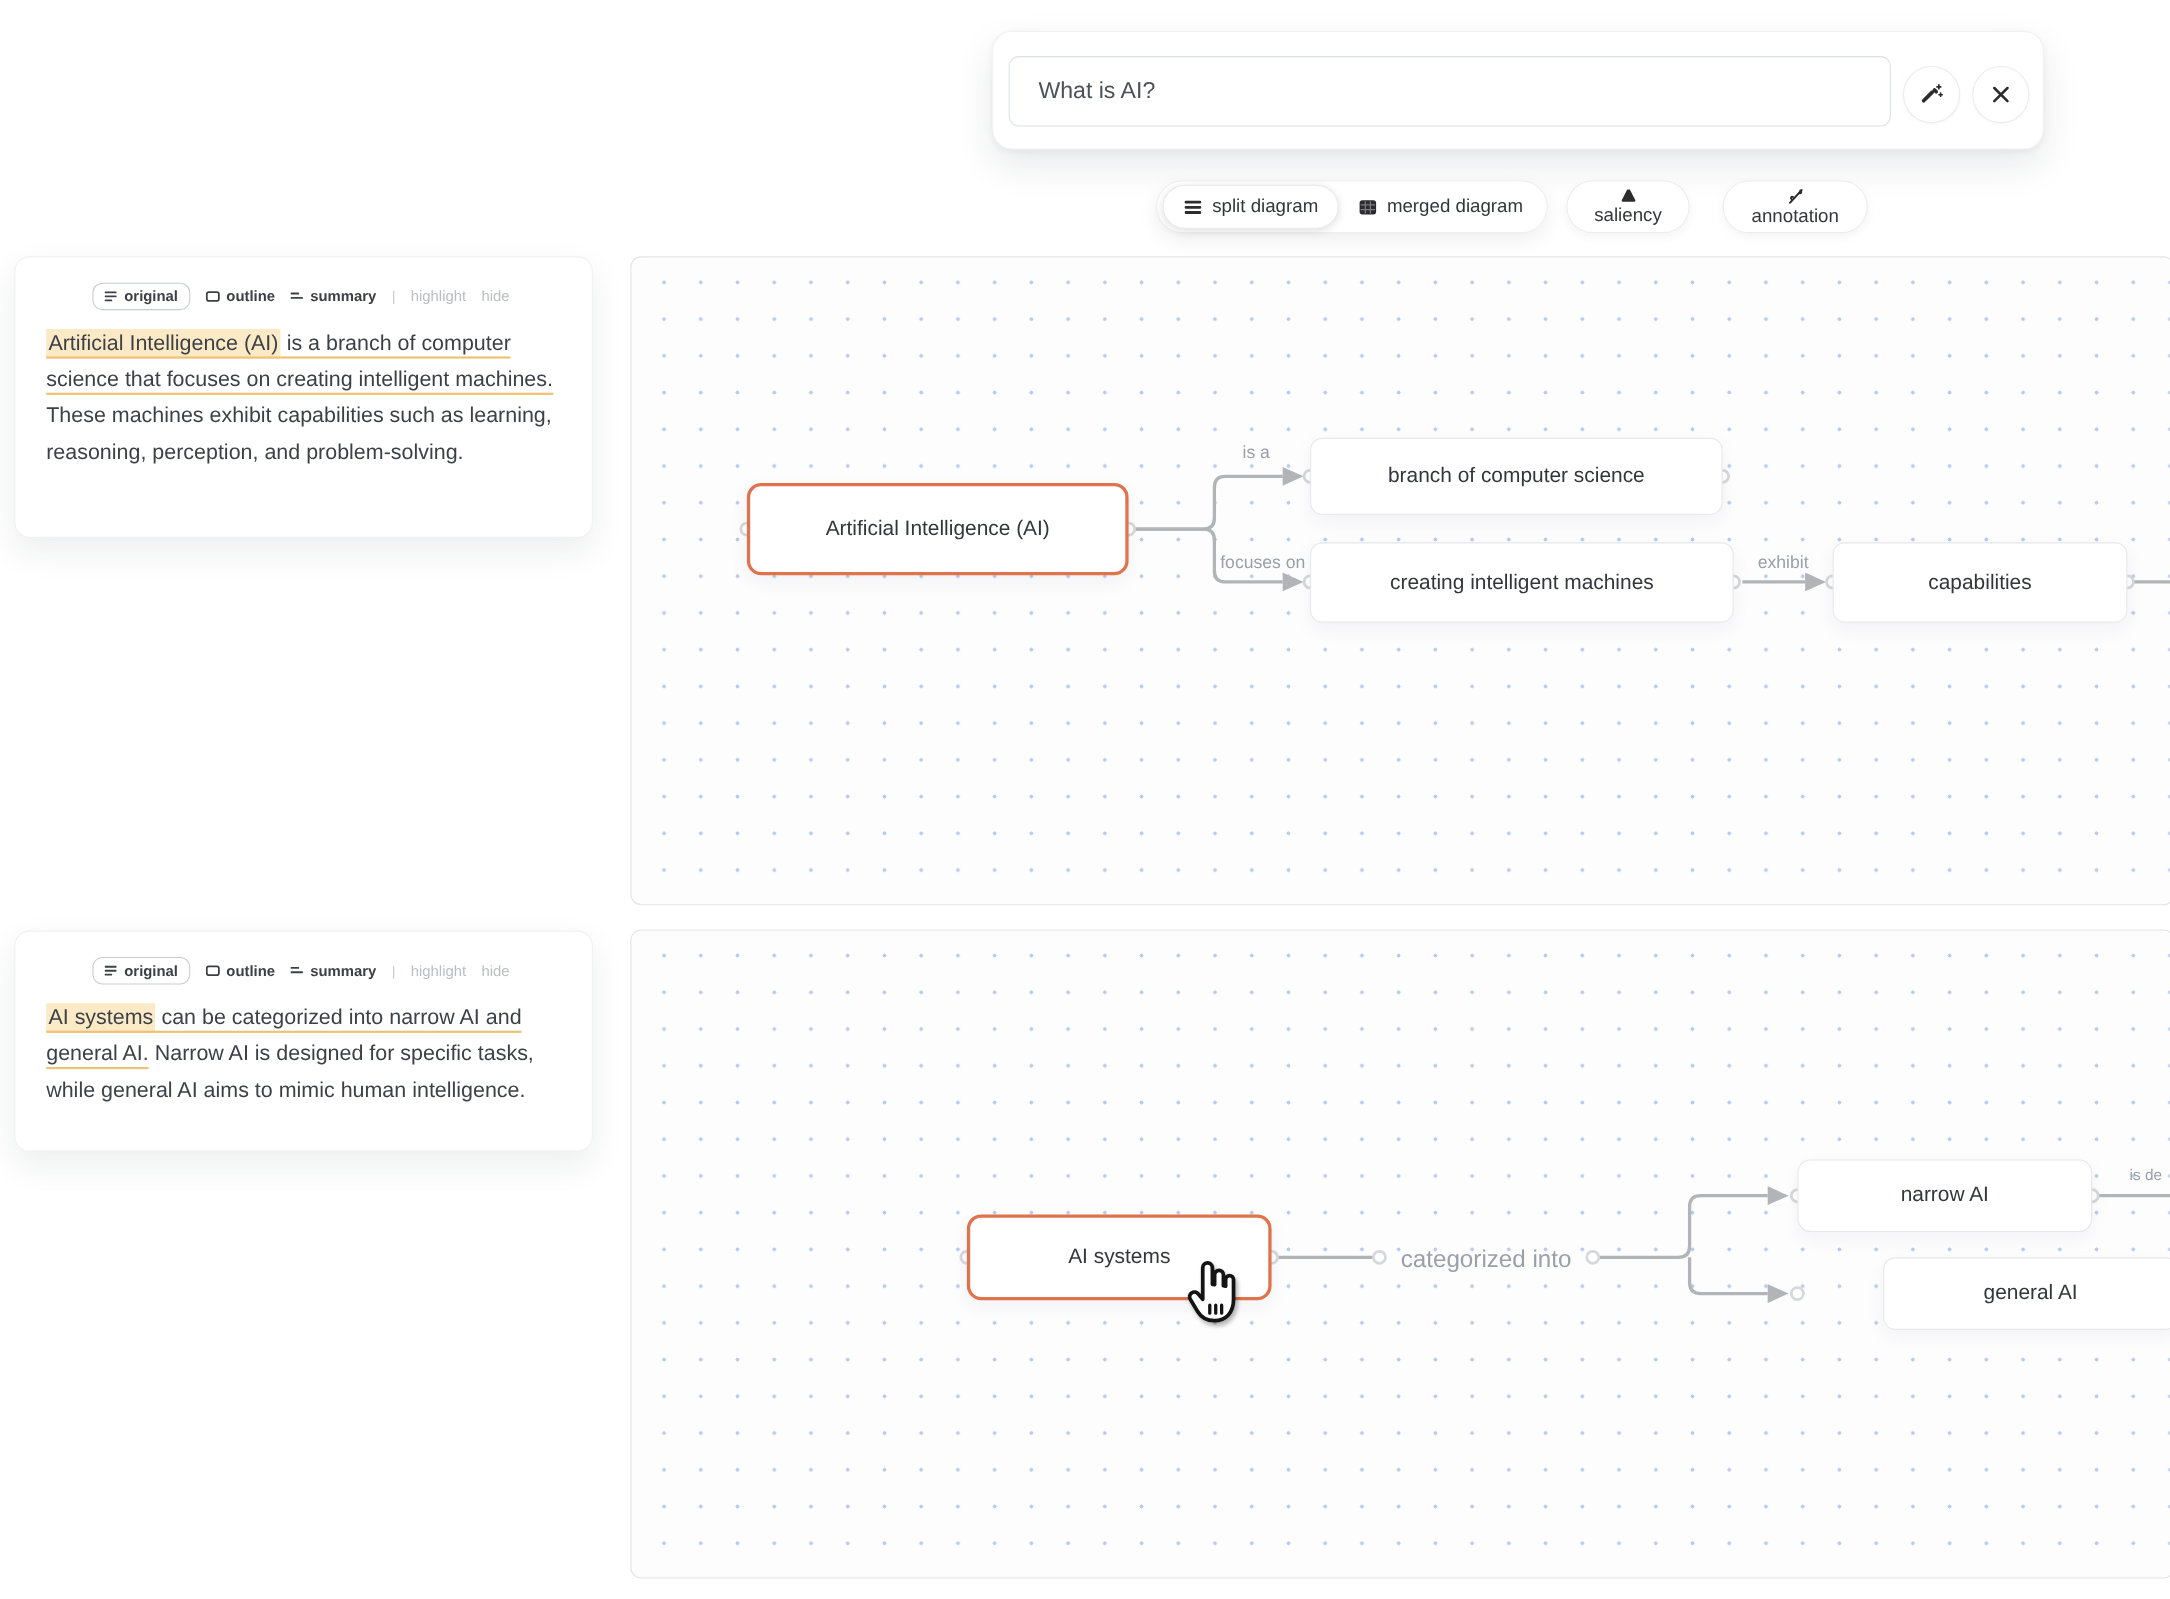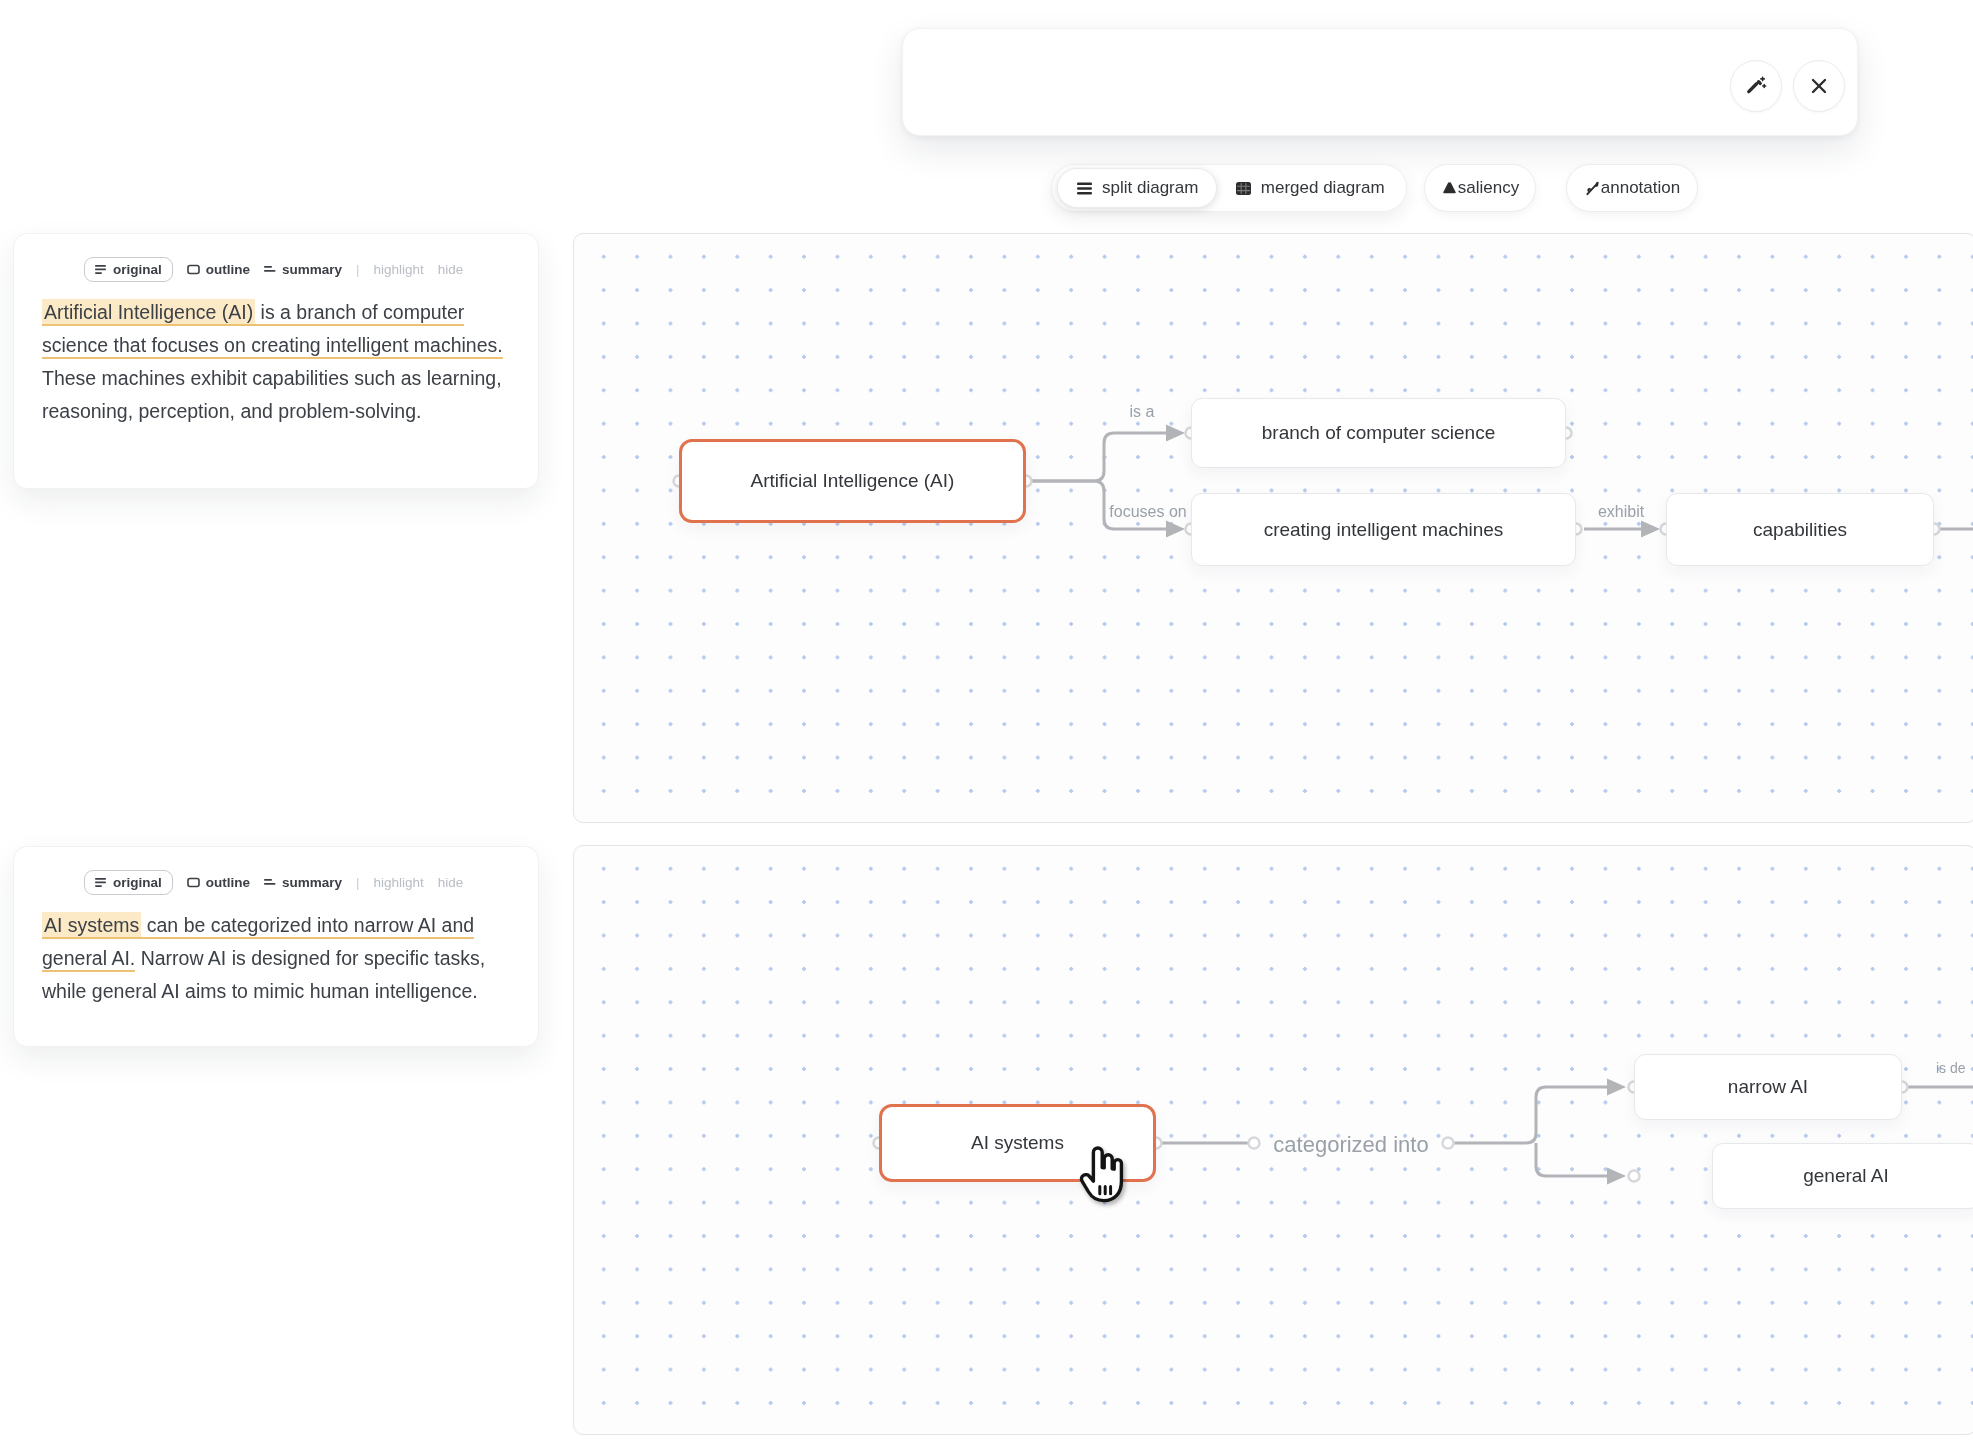--- a/index.html
+++ b/index.html
@@ -25,21 +25,21 @@
   .chip-group { position:absolute; left:1051px; top:0; width:356px; height:48px;
     background:#fff; border:1px solid #f0f0f2; border-radius:26px; display:flex; align-items:center;
     box-shadow:0 6px 18px rgba(0,0,0,.07); }
   .seg { display:flex; align-items:center; gap:9px; font-size:17px; color:#33363b; cursor:pointer; }
   .seg.selected { height:40px; margin-left:5px; padding:0 18px; border-radius:20px; background:#fff;
     border:1px solid #ebebed; box-shadow:0 2px 8px rgba(0,0,0,.13); }
   .seg.plain { flex:1; justify-content:center; padding:0 10px 0 6px; }
   .chip { position:absolute; top:0; height:48px; border-radius:24px; background:#fff;
     border:1px solid #ededef; box-shadow:0 3px 10px rgba(0,0,0,.05);
     display:flex; align-items:center; justify-content:center; gap:0;
-    font-size:17px; color:#33363b; cursor:pointer; }
+    font-size:17px; color:#33363b; cursor:pointer;flex-direction:column; }
   .chip.saliency { left:1424px; width:112px; }
   .chip.annotation { left:1566px; width:132px; }
 
   
   .card { position:absolute; left:13px; width:526px; background:#fff; border:1px solid #f1f1f3;
     border-radius:14px; box-shadow:0 12px 30px rgba(25,35,55,.08); }
   .card.c1 { top:233px; height:256px; }
   .card.c2 { top:846px; height:201px; }
   .tabs { position:absolute; left:70px; top:20px; height:30px; display:flex; align-items:center; gap:14px; }
   .tab { display:flex; align-items:center; gap:6px; font-size:13.5px; font-weight:700; color:#3c4046; cursor:pointer; }
@@ -71,20 +71,21 @@
   .cursor-hand { position:absolute; filter:drop-shadow(2px 3px 2px rgba(0,0,0,.30)); }
 
   .icon { display:inline-flex; align-items:center; justify-content:center; }
 </style>
 </head>
 <body>
 
 <div class="screen">
 
   <div class="search-panel">
+    <input class="search-input" value="What is AI?" style="">
     <div class="round-btn wand">
       <span class="icon">
         <svg width="24" height="24" viewBox="0 0 24 24">
           <path d="M4.8 17.6 L12.6 9.8" stroke="#2b2b2e" stroke-width="3.4" stroke-linecap="round"></path>
           <path d="M14.6 7.8 L16.2 9.4" stroke="#2b2b2e" stroke-width="3.4" stroke-linecap="round"></path>
           <path d="M18.6 3.2 v3.4 M16.9 4.9 h3.4" stroke="#2b2b2e" stroke-width="1.6" stroke-linecap="round"></path>
           <path d="M20.2 10.6 v3 M18.7 12.1 h3" stroke="#2b2b2e" stroke-width="1.5" stroke-linecap="round"></path>
         </svg>
       </span>
     </div>

